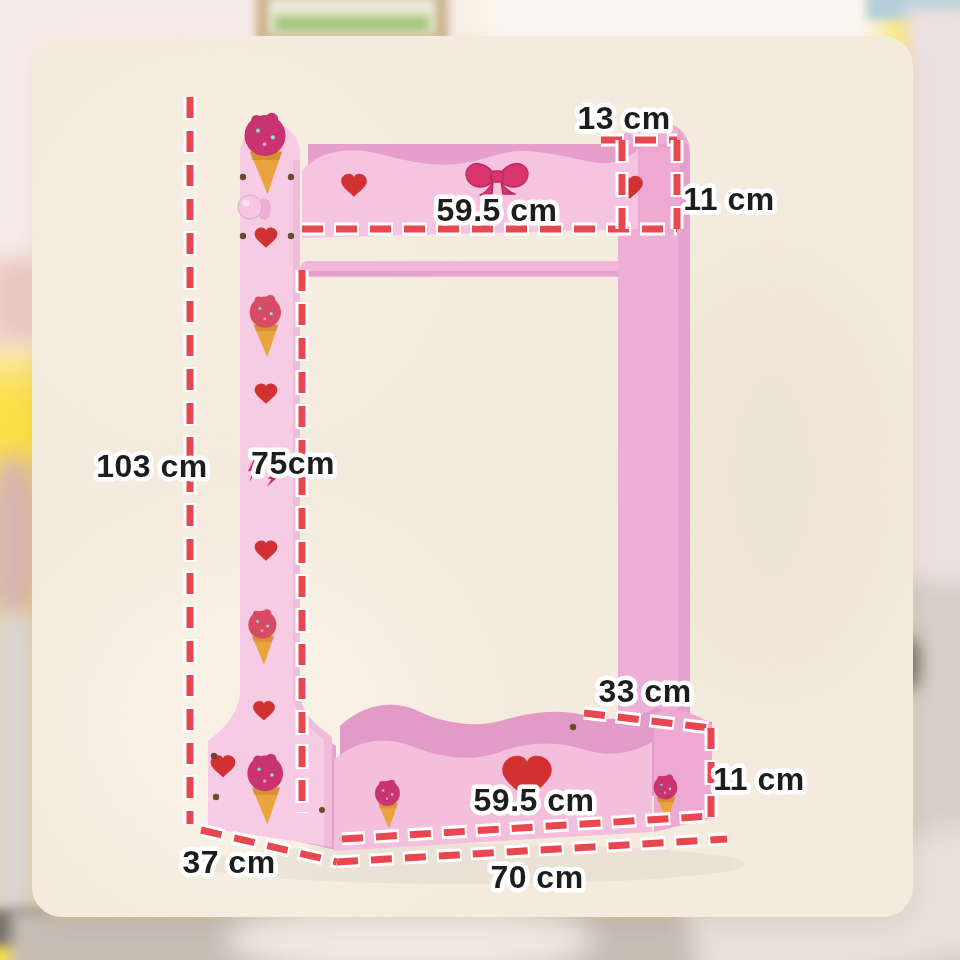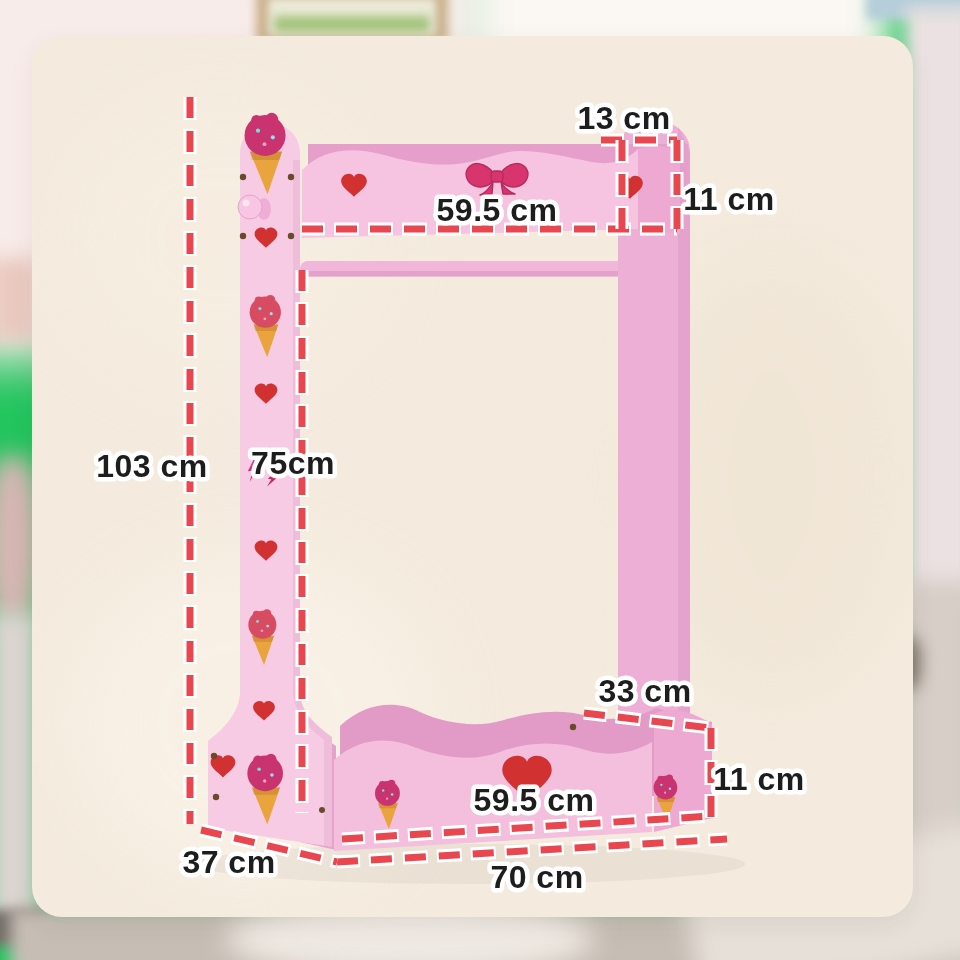--- a/index.html
+++ b/index.html
@@ -1,17 +1,17 @@
 <!DOCTYPE html>
 <html><head>
 <meta charset="utf-8">
 <style>
   html,body{margin:0;padding:0}
   .stage{position:relative;width:960px;height:960px;overflow:hidden;
-         background:#22c55e;font-family:"Liberation Sans",sans-serif}
+         background:#fde047;font-family:"Liberation Sans",sans-serif}
   .bg,.bg *{position:absolute;pointer-events:none}
   .card{position:absolute;left:32px;top:36px;width:881px;height:881px;
         background:#f4ebde;border-radius:30px;overflow:hidden;
         box-shadow:0 8px 24px rgba(90,70,60,.08)}
   .card .shade{position:absolute;border-radius:50%;pointer-events:none}
   svg.rack{position:absolute;left:0;top:0;z-index:5}
   
   .dc{fill:none;stroke:#ffffff;stroke-width:13;stroke-dasharray:25 9;stroke-dashoffset:2;stroke-linejoin:round}
   .dr{fill:none;stroke:#e8474f;stroke-width:7;stroke-dasharray:21 13}
   .dim{font-family:"Liberation Sans",sans-serif;font-weight:700;font-size:32px;

